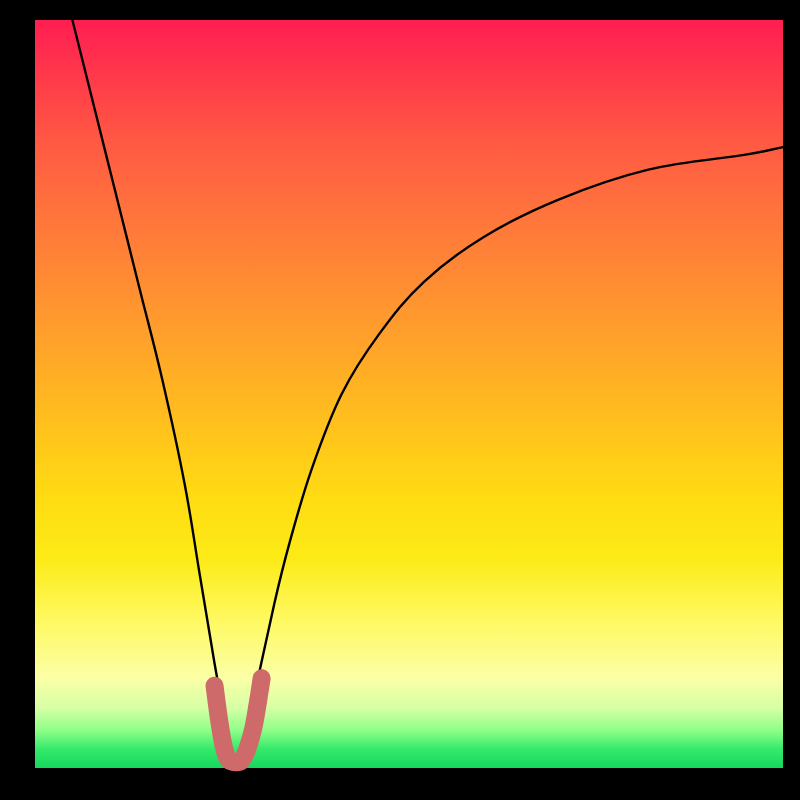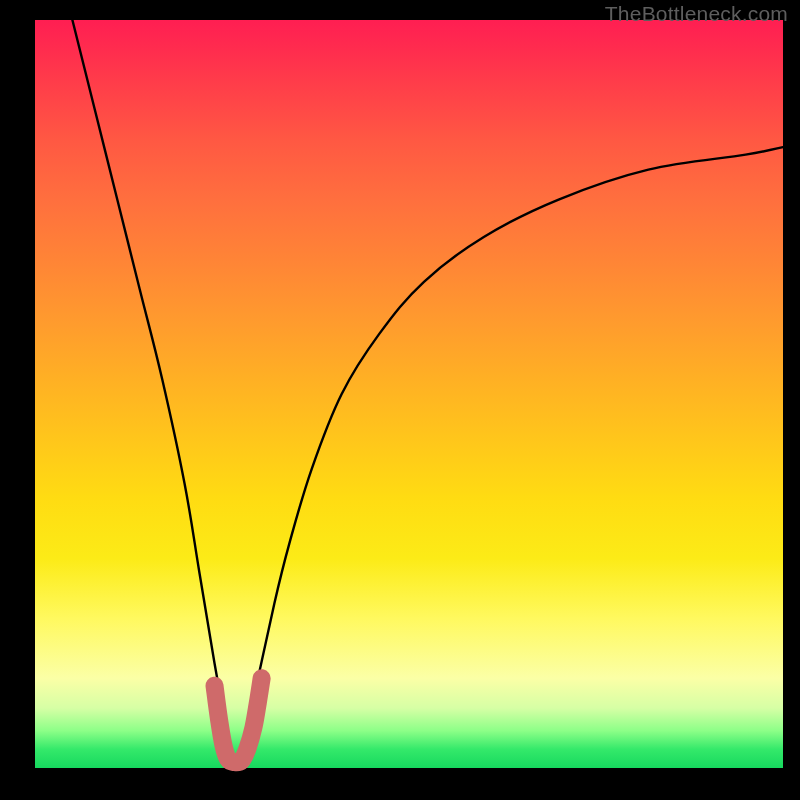--- a/index.html
+++ b/index.html
@@ -83,15 +83,14 @@
 
   <div class="plot-area">
 
     <svg class="curve" viewBox="0 0 748 748" preserveAspectRatio="none">
       <path id="curve-path" class="curve-path" d="M 37.4 0 C 41.4392 16.156799999999997, 51.7616 57.4464, 59.84 89.75999999999999 C 67.9184 122.07359999999998, 74.2016 147.20639999999997, 82.28 179.51999999999998 C 90.3584 211.8336, 96.64160000000001 236.96639999999996, 104.72000000000001 269.28 C 112.79840000000002 301.5936, 119.08160000000001 324.0336, 127.16000000000001 359.03999999999996 C 135.2384 394.04639999999995, 142.868 428.7536, 149.6 463.76 C 156.332 498.7664, 159.1744 521.2064, 164.56 553.52 C 169.9456 585.8335999999999, 174.80759999999998 616.352, 179.51999999999998 643.28 C 184.23239999999998 670.208, 186.70080000000002 684.2704, 190.74 703.12 C 194.7792 721.9696, 197.9208 748, 201.96 748 C 205.9992 748, 206.44799999999998 732.7408, 213.17999999999998 703.12 C 219.91199999999998 673.4992, 231.9548 615.7536, 239.36 583.44 C 246.76520000000002 551.1264000000001, 247.58800000000002 547.8352, 254.32000000000002 523.6 C 261.052 499.3648, 267.3352 475.728, 276.76 448.8 C 286.1848 421.872, 294.5624 398.2352, 306.68 374 C 318.7976 349.7648, 329.2696 334.356, 344.08000000000004 314.16 C 358.89040000000006 293.96400000000006, 370.1104 279.3032, 388.96000000000004 261.8 C 407.80960000000005 244.29680000000002, 424.5648 231.7304000000001, 448.8 216.92000000000007 C 473.03520000000003 202.10960000000006, 493.97920000000005 191.6376, 523.6 179.51999999999998 C 553.2208 167.40239999999997, 579.7 157.6784, 613.36 149.60000000000002 C 647.02 141.52160000000003, 686.3648000000001 138.67919999999998, 710.6 134.64 C 734.8352 130.6008, 741.268 128.50640000000007, 748 127.16000000000008"></path>
       <path id="marker-path" class="marker-path" d="M 179.51999999999998 665.72 C 180.32783999999998 671.7788, 182.39232 688.6088, 184.008 699.38 C 185.62368 710.1512, 186.88032 718.4240799999999, 188.496 725.56 C 190.11168 732.69592, 191.09904 736.06192, 192.984 739.024 C 194.86896000000002 741.98608, 196.54448000000002 741.74672, 198.96800000000002 742.016 C 201.39152 742.28528, 204.02448 742.9435199999999, 206.448 740.52 C 208.87152 738.09648, 210.27776 734.47616, 212.432 728.552 C 214.58623999999998 722.62784, 216.53104 715.9556799999999, 218.416 707.608 C 220.30096 699.26032, 221.42296 691.06224, 222.904 682.1759999999999 C 224.38504 673.2897599999999, 225.9708 662.54848, 226.644 658.24"></path>
     </svg>
 
   </div>
 
-  <div class="watermark">TheBottleneck.com</div>
 
 </div>
 
 </body></html>

